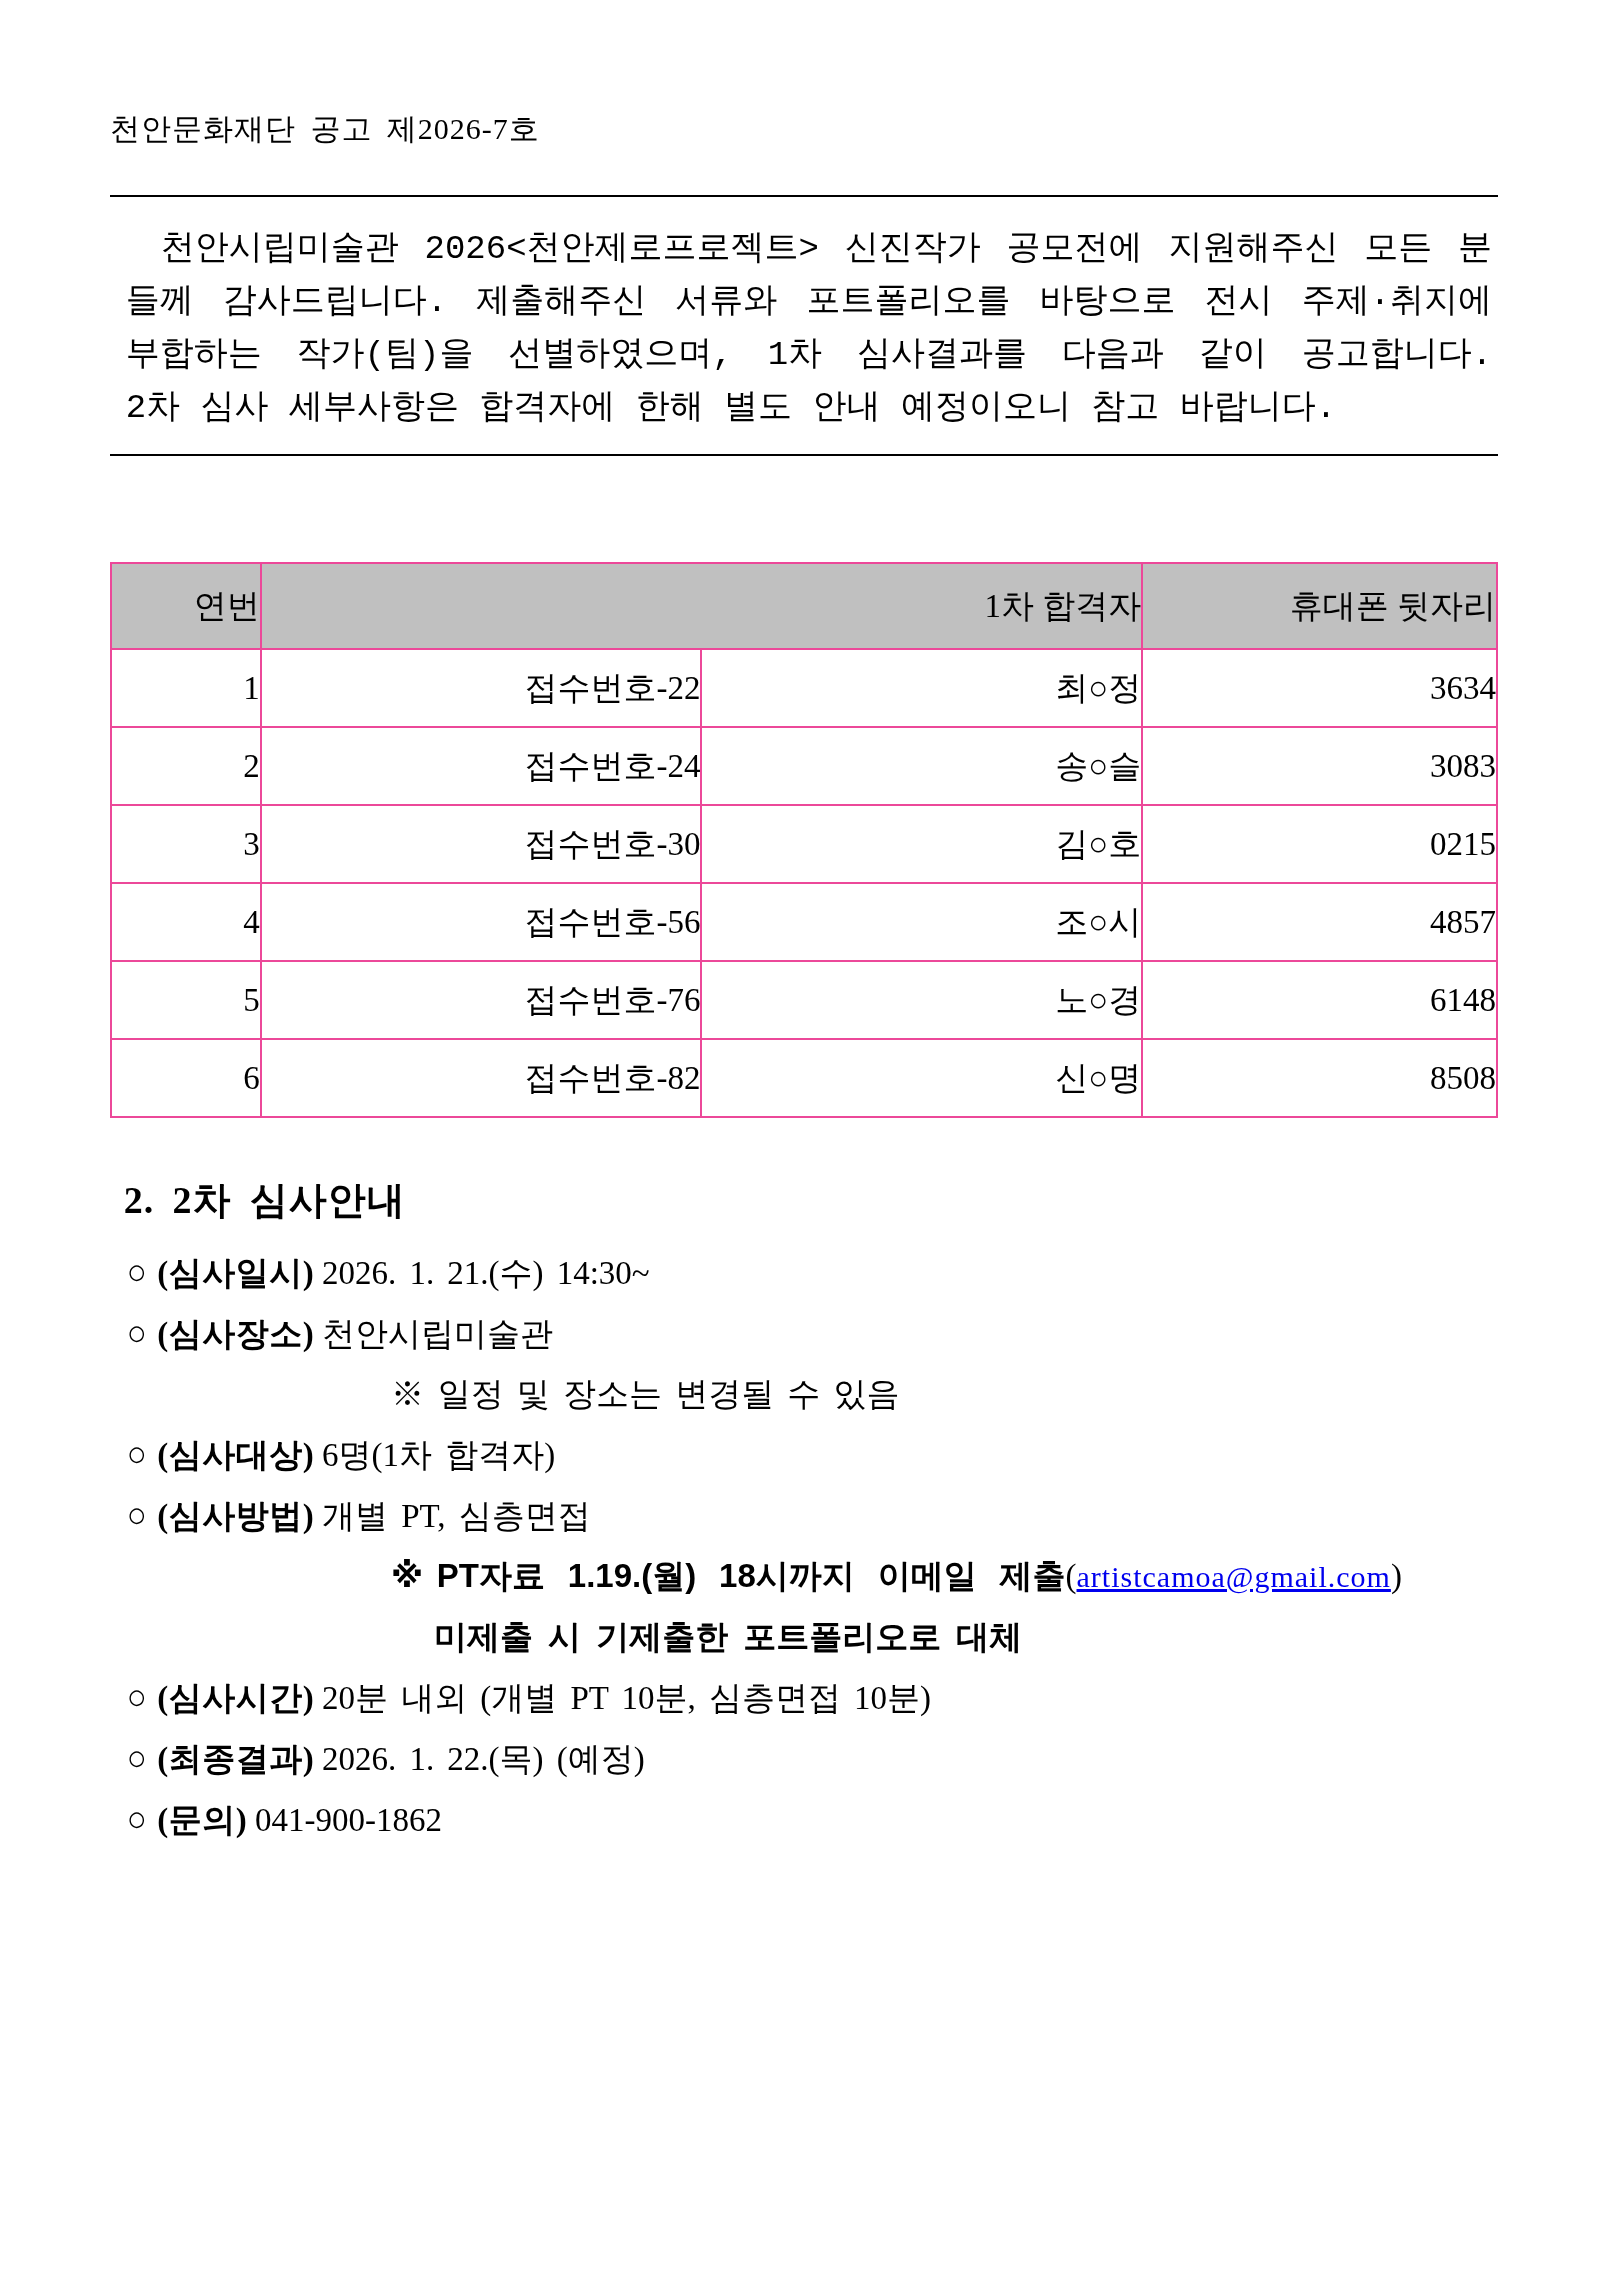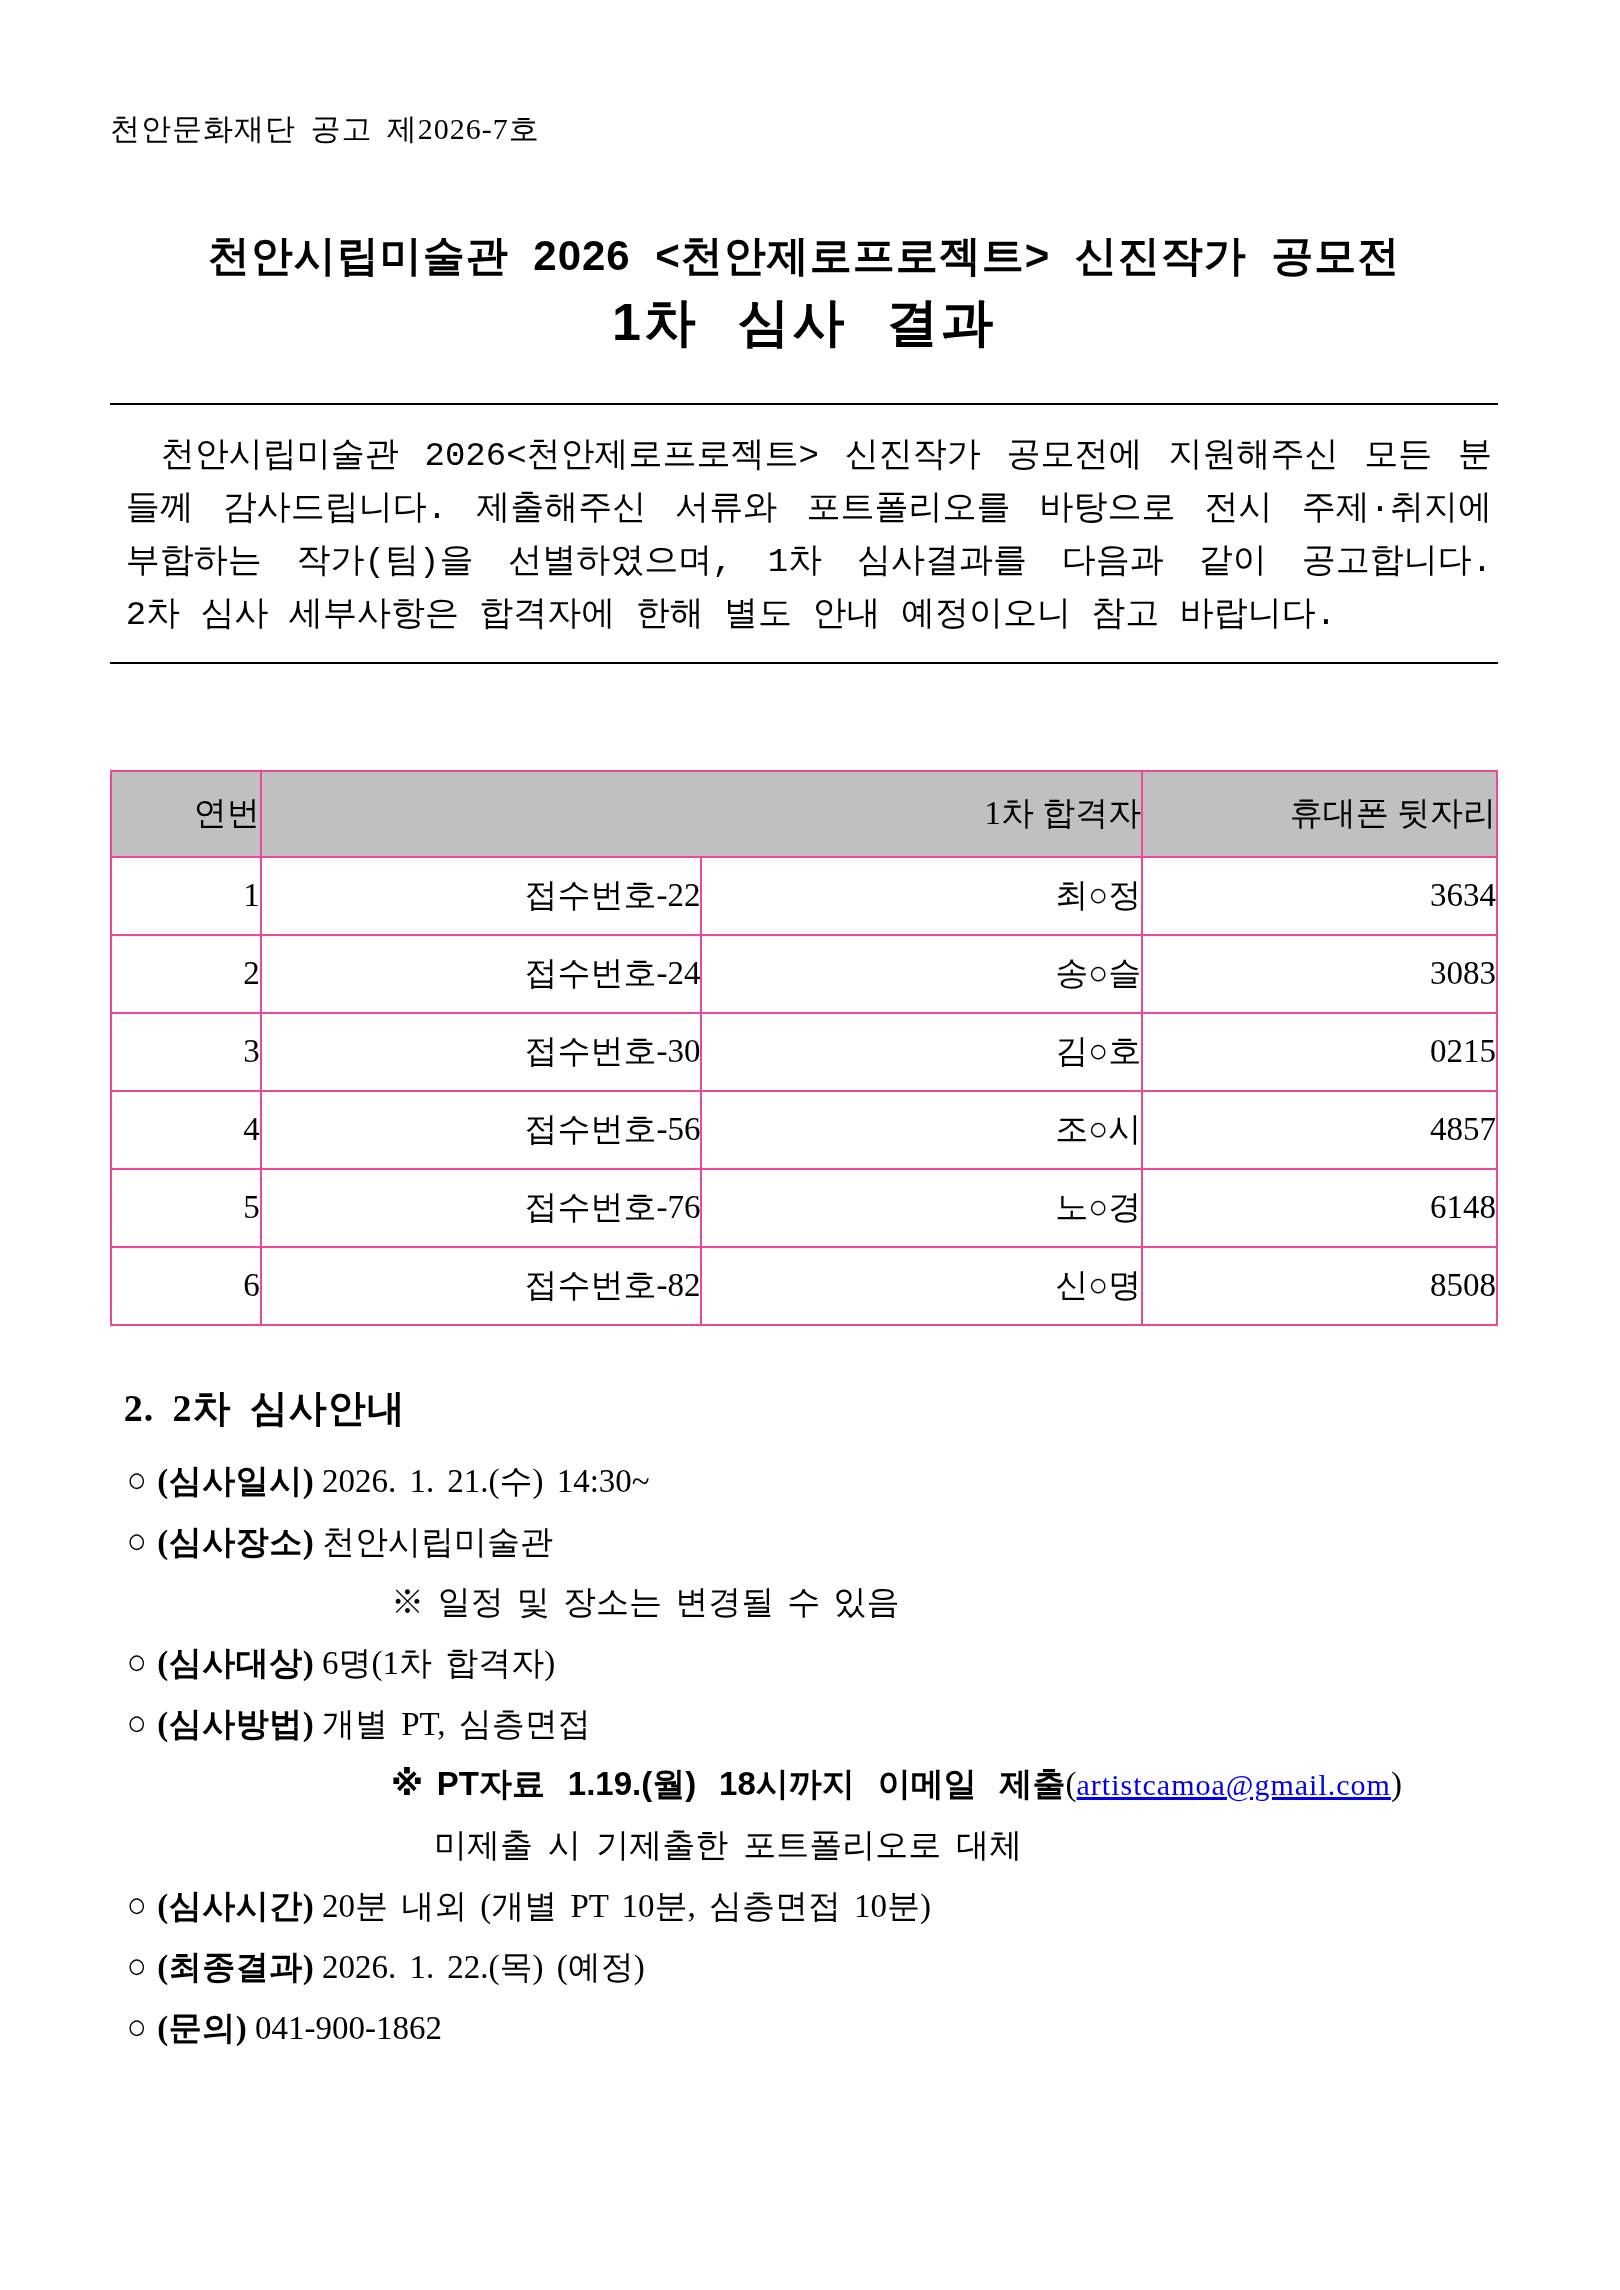--- a/index.html
+++ b/index.html
@@ -107,21 +107,21 @@
   .note-mark { margin-right: 13.7px; }
   .pt-line {
     padding-left: 281px;
     font-family: "Liberation Sans", "DejaVu Sans", sans-serif;
     font-weight: bold;
     word-spacing: 13.7px;
   }
   .cont-line {
     padding-left: 324px;
     font-family: "Liberation Sans", "DejaVu Sans", sans-serif;
-    font-weight: normal;
+    font-weight: bold;
     word-spacing: 5.9px;
   }
   .email-link {
     color: #0000ee;
     text-decoration: underline;
     font-family: "Liberation Serif", "DejaVu Serif", serif;
     font-weight: normal;
     font-size: 30px;
     word-spacing: 0;
     letter-spacing: 1px;
@@ -129,24 +129,20 @@
   }
   .paren { font-family: "Liberation Serif", "DejaVu Serif", serif; font-weight: normal; word-spacing: 0; }
 </style>
 </head>
 <body>
 
 <div class="page">
 
   <div class="doc-number">천안문화재단 공고 제2026-7호</div>
 
-  <div class="title-block">
-    <div class="title-line1">천안시립미술관 2026 &lt;천안제로프로젝트&gt; 신진작가 공모전</div>
-    <div class="title-line2">1차 심사 결과</div>
-  </div>
 
   <hr class="rule rule-top">
 
   <div class="intro">
     <div class="intro-line first">천안시립미술관 2026&lt;천안제로프로젝트&gt; 신진작가 공모전에 지원해주신 모든 분</div>
     <div class="intro-line">들께 감사드립니다. 제출해주신 서류와 포트폴리오를 바탕으로 전시 주제·취지에</div>
     <div class="intro-line">부합하는 작가(팀)을 선별하였으며, 1차 심사결과를 다음과 같이 공고합니다.</div>
     <div class="intro-line last">2차 심사 세부사항은 합격자에 한해 별도 안내 예정이오니 참고 바랍니다.</div>
   </div>
 

